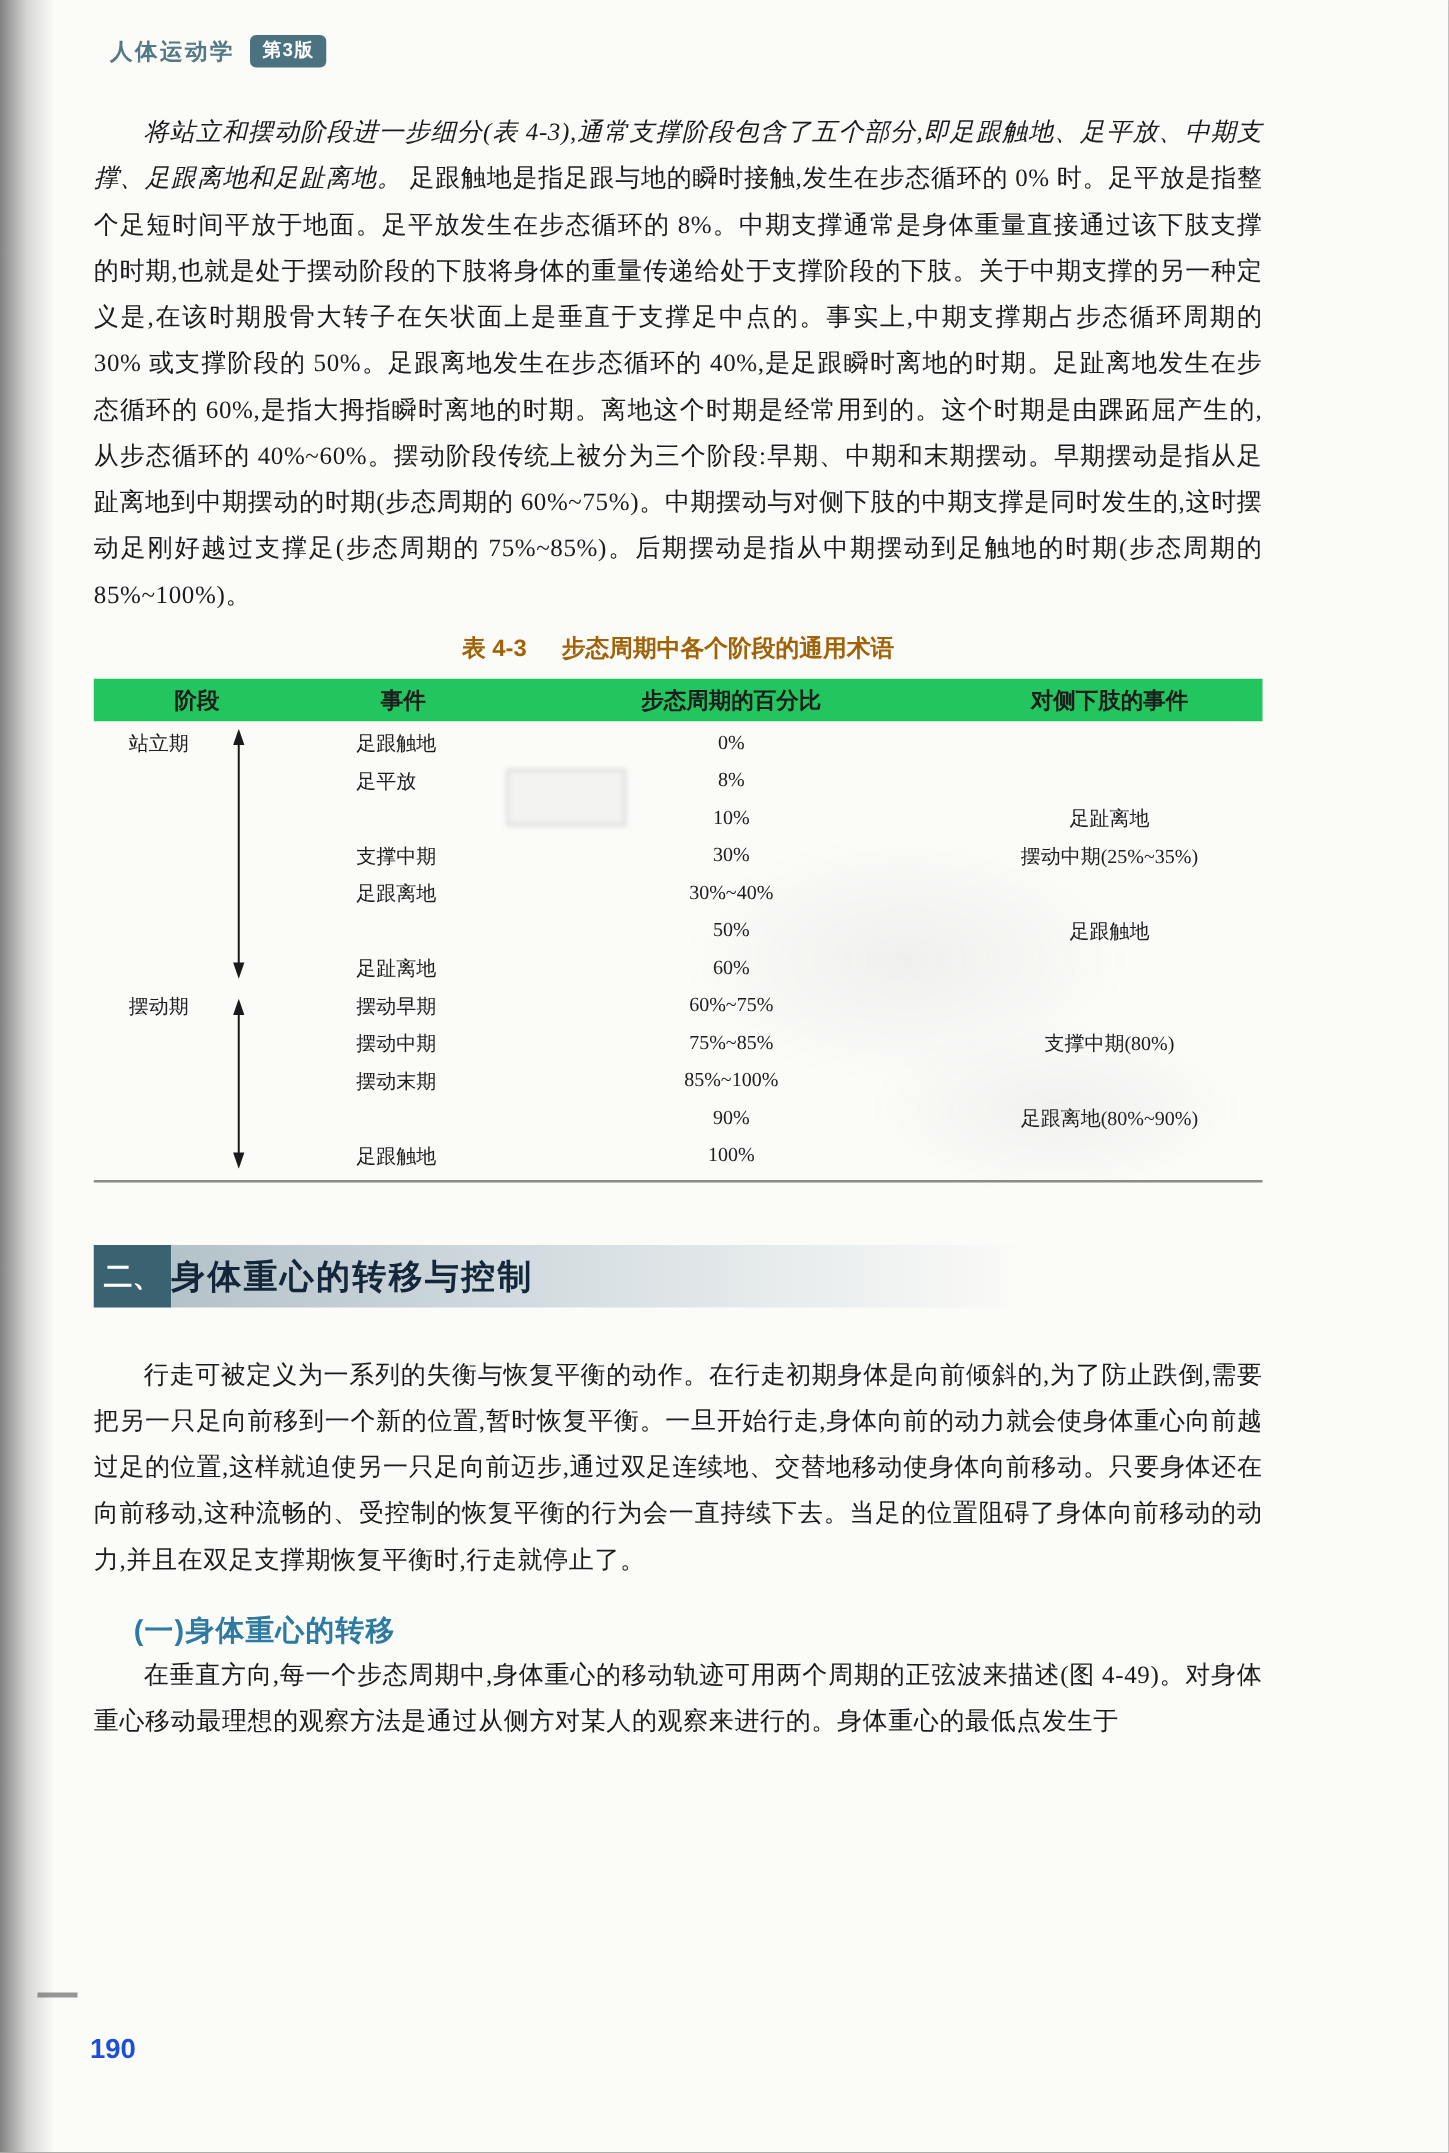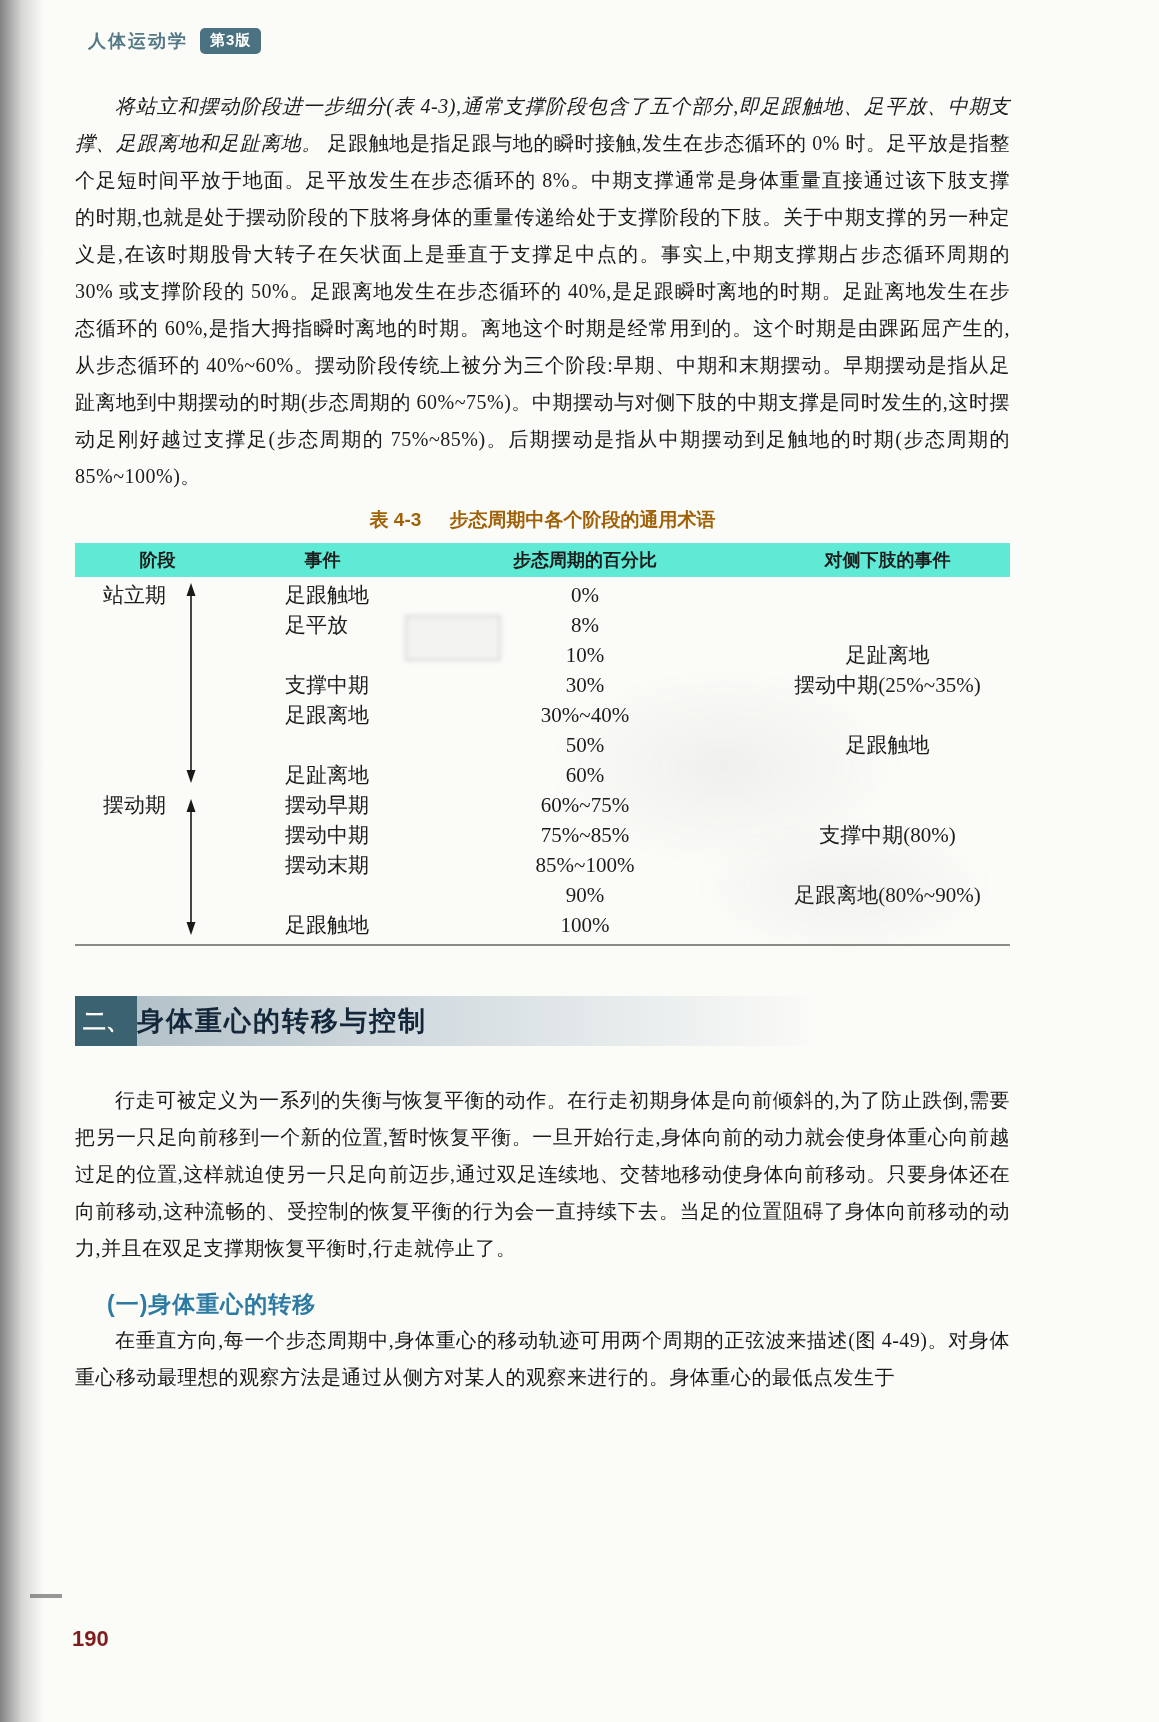--- a/index.html
+++ b/index.html
@@ -44,29 +44,29 @@
   .table-caption {
     margin-top:10px; height:30px; text-align:center;
     font-family:"Liberation Sans", sans-serif; font-weight:bold;
     font-size:19px; color:#a16207; line-height:30px;
   }
   .table-caption .cap-prefix { margin-right:1.2em; }
 
   .gait-table { margin-top:8px; }
   .t-header {
     display:grid; grid-template-columns:165px 165px 360px 245px;
-    height:34px; align-items:center; background:#5eead4;
+    height:34px; align-items:center; background:#22c55e;
     font-family:"Liberation Sans", sans-serif; font-weight:bold;
     font-size:18px; color:#1d1d1d;
   }
   .t-header .hcell { text-align:center; }
   .t-body { position:relative; border-bottom:2px solid #8b8b88; padding:3px 0 4px; }
   .trow {
     display:grid; grid-template-columns:165px 165px 360px 245px;
-    height:30px; align-items:center; font-size:21px; color:#1c1c1c;
+    height:30px; align-items:center; font-size:16px; color:#1c1c1c;
   }
   .tcell.c0 { padding-left:28px; }
   .tcell.c1 { padding-left:45px; }
   .tcell.c2 { text-align:center; }
   .tcell.c3 { text-align:center; }
 
   .phase-arrow { position:absolute; left:108px; width:16px; }
   .phase-arrow line { stroke:#1a1a1a; stroke-width:1.6; }
   .phase-arrow polygon { fill:#1a1a1a; }
 
@@ -107,21 +107,21 @@
     margin-top:22px; padding-left:32px;
     font-family:"Liberation Sans", sans-serif; font-weight:bold;
     font-size:23px; color:#2d7ba3; letter-spacing:1px;
   }
   .par-cog1 { margin-top:12px; }
   .par-cog2 { margin-top:2px; }
 
   .page-number {
     position:absolute; left:72px; top:1626px;
     font-family:"Liberation Sans", sans-serif; font-weight:bold;
-    font-size:22px; color:#7f1d1d;text-align:center;
+    font-size:22px; color:#1d4ed8;text-align:center;
   }
 </style>
 </head>
 <body>
 
 <div class="page">
 
   <div class="spine-shadow"></div>
   <div class="margin-mark"></div>
 

